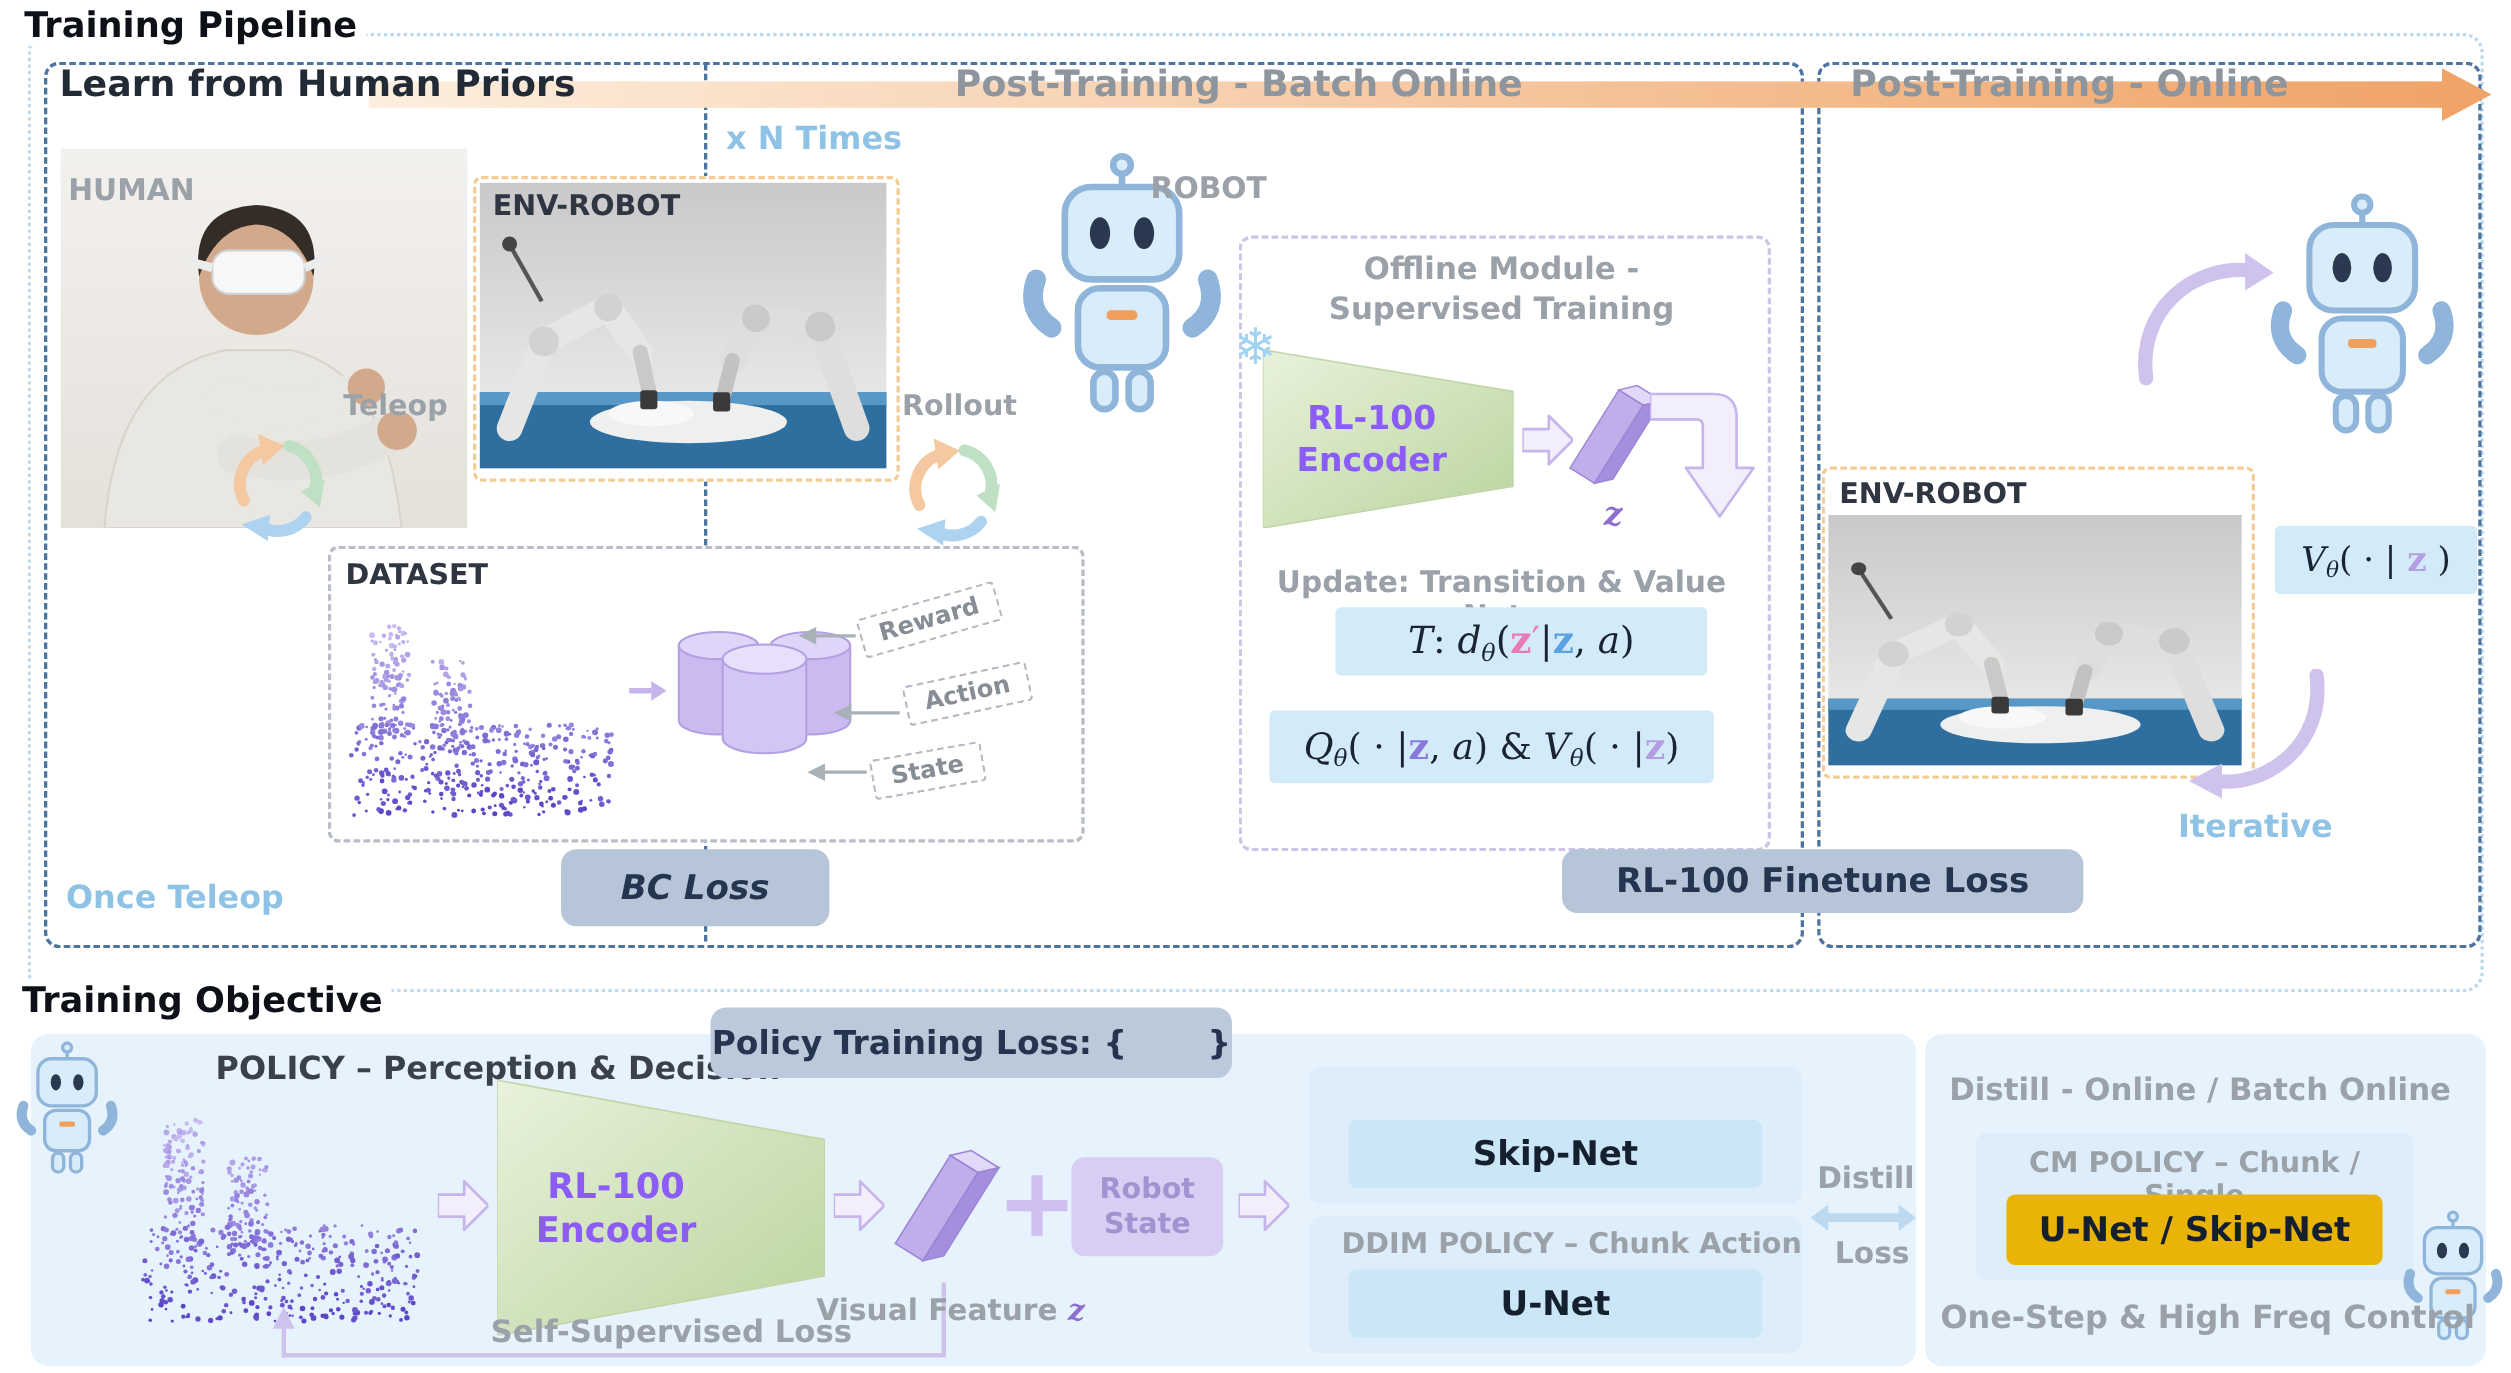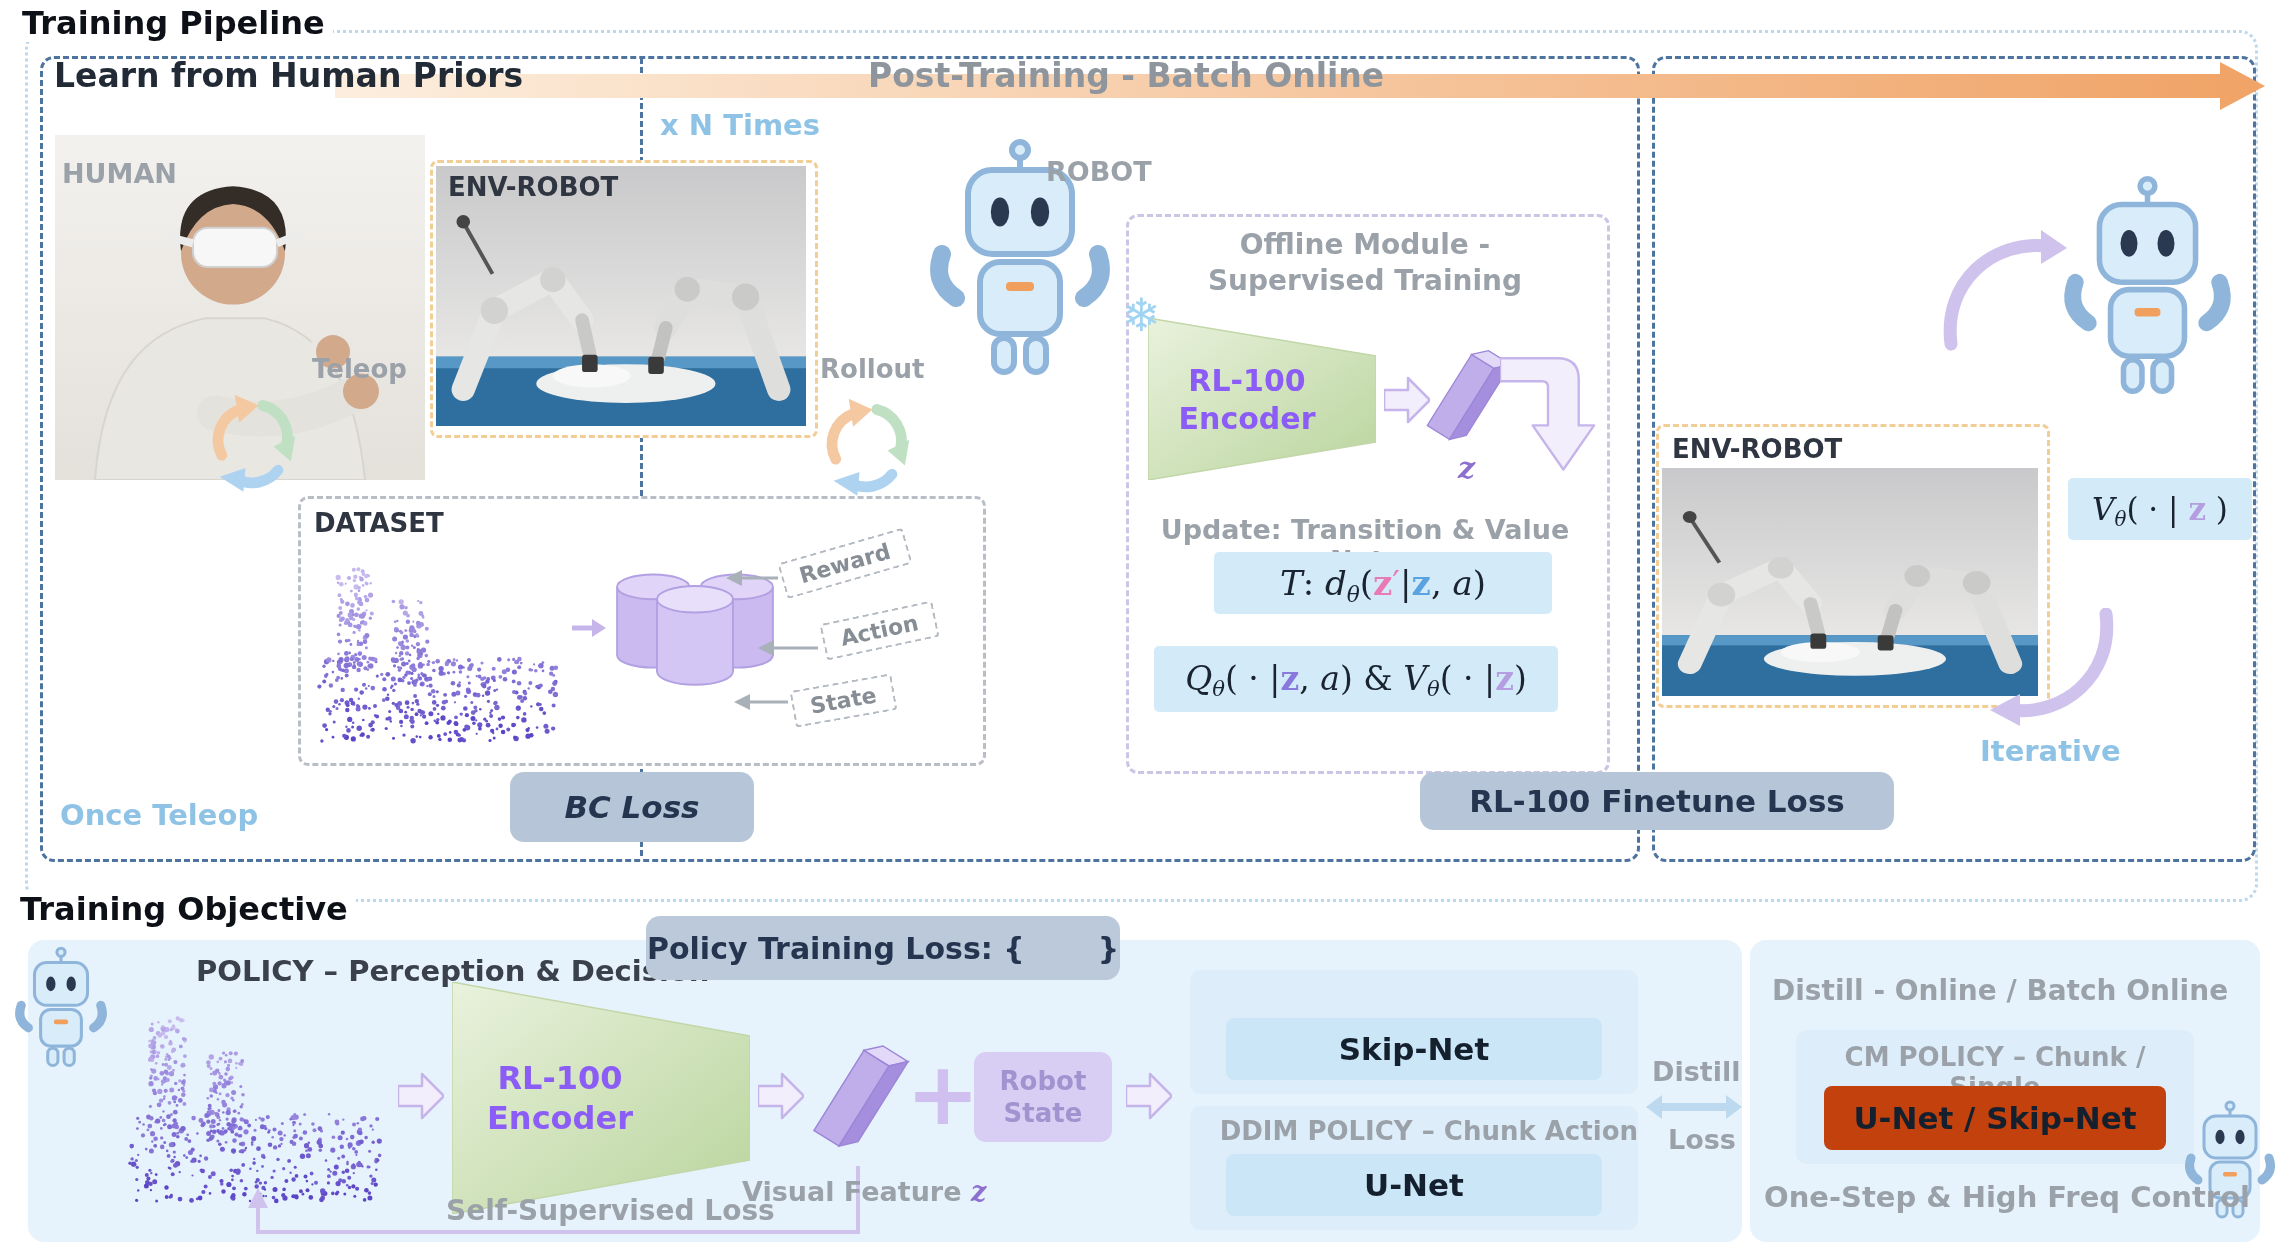--- a/index.html
+++ b/index.html
@@ -155,20 +155,21 @@
 
   <svg class="abs" style="left:335px;top:62px;z-index:2;" width="1930" height="48" viewBox="0 0 1930 48">
     <rect x="0" y="12" width="1888" height="24" fill="url(#gOrange)"></rect>
     <polygon points="1885,0 1930,24 1885,48" fill="#f0a468"></polygon>
   </svg>
 
   <div class="abs titleblk" style="left:14px;top:4px;font-size:32px;">Training Pipeline</div>
 
   <div class="abs sec-title" style="left:54px;top:56px;color:#222a36;">Learn  from Human Priors</div>
   <div class="abs sec-title" style="left:868px;top:56px;color:#8e959d;">Post-Training - Batch Online</div>
+  <div class="abs sec-title" style="left:1682px;top:56px;color:#8e959d;">Post-Training - Online</div>
 
   <svg class="abs photo" style="left:55px;top:135px;" width="370" height="345" viewBox="0 0 370 350" preserveAspectRatio="none">
     <use href="#humanscene"></use>
   </svg>
   <div class="abs g" style="left:62px;top:158px;font-size:27px;z-index:9;">HUMAN</div>
 
   <div class="abs dashed-orange" style="left:430px;top:160px;width:382px;height:272px;"></div>
   <svg class="abs photo" style="left:436px;top:166px;z-index:5;" width="370" height="260" viewBox="0 0 380 270" preserveAspectRatio="none">
     <use href="#armscene"></use>
   </svg>
@@ -1475,21 +1476,21 @@
     <line x1="14" y1="13" x2="82" y2="13" stroke="#bcd9ef" stroke-width="8"></line>
     <polygon points="16,1 0,13 16,25" fill="#bcd9ef"></polygon>
     <polygon points="80,1 96,13 80,25" fill="#bcd9ef"></polygon>
   </svg>
   <div class="abs g" style="left:1668px;top:1124px;font-size:27px;z-index:9;">Loss</div>
 
   <div class="abs g" style="left:1772px;top:954px;font-size:28px;z-index:9;margin-top:20px;">Distill - Online / Batch Online</div>
 
   <div class="abs ddim-box" style="left:1796px;top:1030px;width:398px;height:134px;"></div>
   <div class="abs g" style="left:1796px;top:1042px;width:398px;text-align:center;font-size:26px;z-index:6;">CM POLICY – Chunk / Single</div>
-  <div class="abs ddim-inner" style="left:1824px;top:1086px;width:342px;height:64px;font-size:31px;background:#c2410c;">U-Net / Skip-Net</div>
+  <div class="abs ddim-inner" style="left:1824px;top:1086px;width:342px;height:64px;font-size:31px;background:#eab308;">U-Net / Skip-Net</div>
 
   <div class="abs g" style="left:1764px;top:1180px;font-size:29px;z-index:9;">One-Step &amp; High Freq Control</div>
 
   <svg class="abs icon" style="left:2180px;top:1100px;" width="100" height="132" viewBox="0 0 100 132">
       <use href="#robot"></use>
     </svg>
 
 </div>
 
 </body></html>

